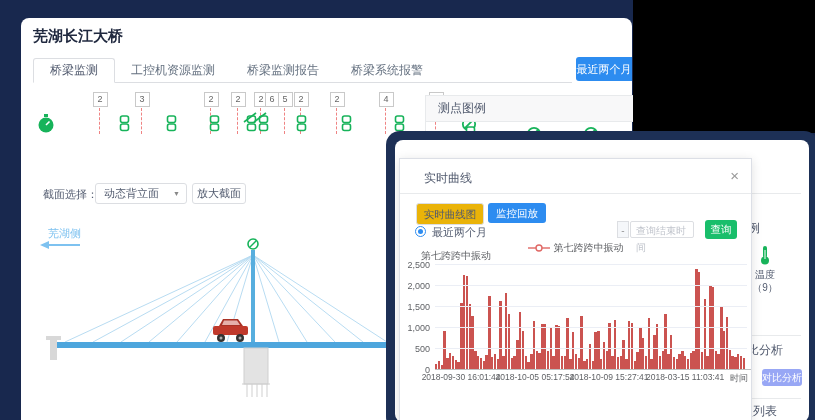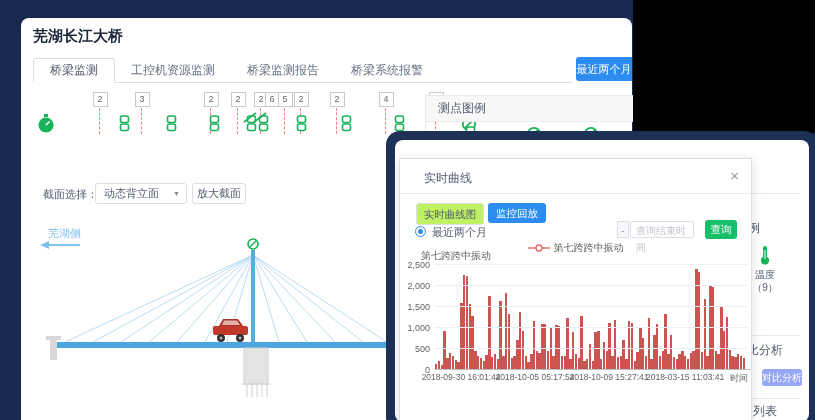--- a/index.html
+++ b/index.html
@@ -38,21 +38,21 @@
   #front-inner{position:relative;width:100%;height:100%;background:#fff;border-radius:8px;overflow:hidden;}
   .strip-div{position:absolute;left:356px;width:50px;height:0;border-top:1px solid #e8eaec;}
   .strip-txt{position:absolute;font-size:12px;color:#515a6e;white-space:nowrap;}
   #compare-btn{position:absolute;left:367px;top:229px;width:40px;height:17px;background:#98a7f5;color:#fff;font-size:10px;line-height:17px;text-align:center;border-radius:3px;}
   
   #modal{left:399px;top:158px;width:353px;height:266px;background:#fff;border:1px solid #dcdfe6;box-shadow:0 2px 10px rgba(0,0,0,.12);box-sizing:border-box;}
   #modal-hd{position:absolute;left:0;top:0;right:0;height:34px;border-bottom:1px solid #e8eaec;}
   #modal-title{position:absolute;left:24px;top:11px;font-size:12px;color:#515a6e;}
   #modal-close{position:absolute;right:12px;top:8px;font-size:15px;color:#999;cursor:pointer;}
   .mtab{position:absolute;height:20px;border-radius:3px;font-size:10.5px;line-height:20px;text-align:center;cursor:pointer;}
-  .mtab.plain{border:1px solid #dcdee2;color:#515a6e;background:#bef264;}
+  .mtab.plain{border:1px solid #dcdee2;color:#515a6e;background:#eab308;}
   .mtab.blue{background:#2d8cf0;color:#fff;}
   #radio-dot{position:absolute;left:15px;top:67px;width:9px;height:9px;border:1px solid #2d8cf0;border-radius:50%;}
   #radio-dot i{position:absolute;left:2px;top:2px;width:5px;height:5px;background:#2d8cf0;border-radius:50%;}
   #radio-label{position:absolute;left:32px;top:66px;font-size:11px;color:#515a6e;}
   .minput{position:absolute;top:62px;height:17px;border:1px solid #dcdee2;border-radius:2px;background:#fff;font-size:10px;color:#c0c4cc;line-height:17px;padding-left:5px;box-sizing:border-box;}
   #sep-box{position:absolute;left:217px;top:62px;width:12px;height:17px;border:1px solid #dcdee2;background:#f5f7fa;color:#999;font-size:10px;line-height:17px;text-align:center;box-sizing:border-box;}
   #query-btn{position:absolute;left:305px;top:61px;width:32px;height:19px;background:#19be6b;color:#fff;font-size:10.5px;line-height:19px;text-align:center;border-radius:3px;}
   #chart-legend{position:absolute;left:0;top:82px;width:100%;text-align:center;font-size:10px;color:#606266;}
   #chart-legend .lg-mark{display:inline-block;vertical-align:middle;margin-right:4px;}
   #axis-title{position:absolute;left:21px;top:90px;font-size:10px;color:#606266;}

